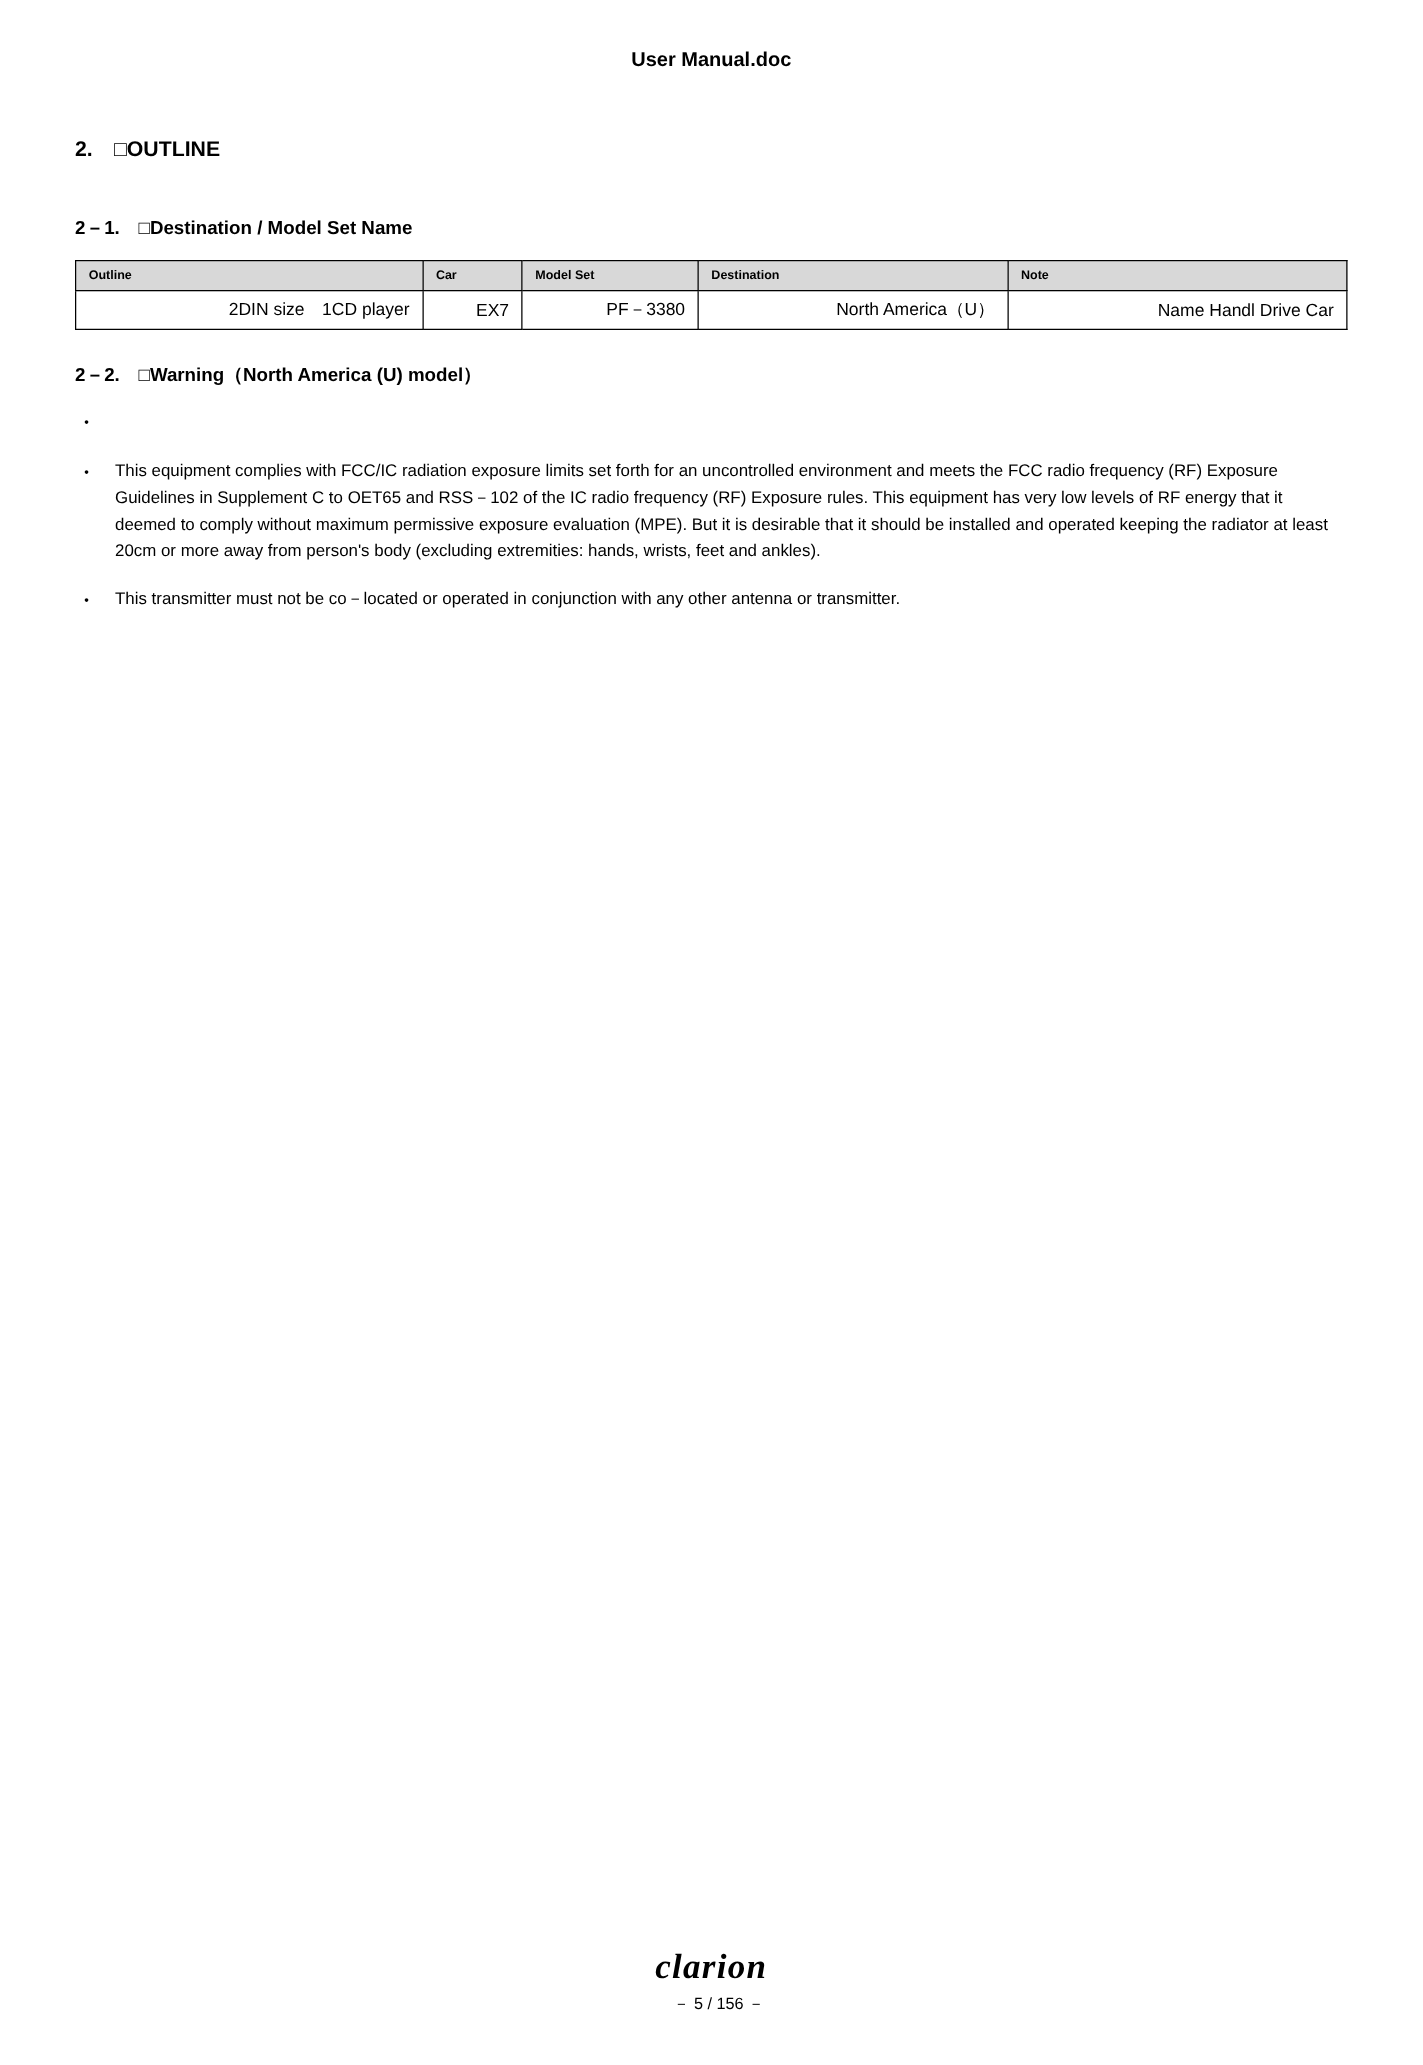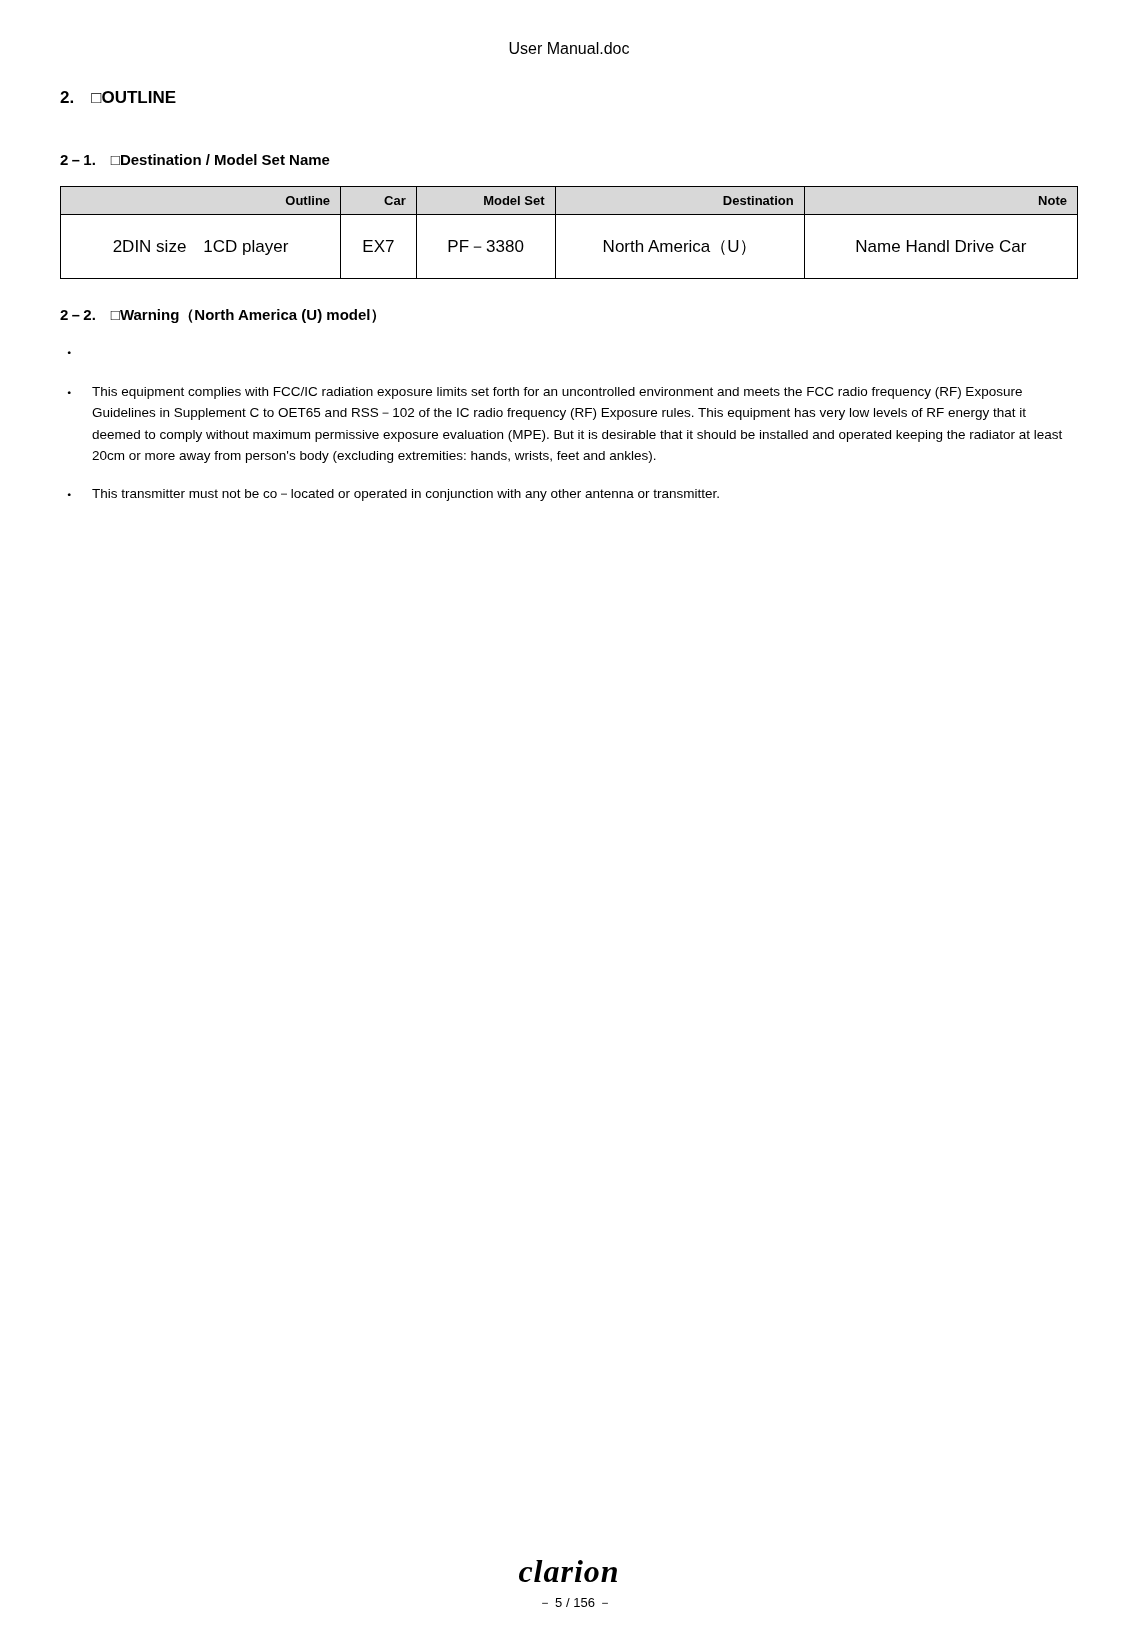--- a/index.html
+++ b/index.html
@@ -20,23 +20,23 @@
 
     .page-container {
       width: 1138px;
       min-height: 1652px;
       padding: 40px 60px 80px 60px;
       position: relative;
     }
 
     .page-title {
       text-align: center;
-      font-weight: normal;
+      font-weight: bold;
       font-size: 16px;
-      margin-bottom: 28px;
+      margin-bottom: 50px;
     }
 
     .section-heading {
       font-size: 17px;
       font-weight: bold;
       margin-bottom: 30px;
       display: flex;
       align-items: center;
       gap: 8px;
     }
@@ -64,30 +64,30 @@
       margin-bottom: 10px;
     }
 
     table thead tr {
       background-color: #d8d8d8;
     }
 
     table th {
       border: 1px solid #000;
       padding: 6px 10px;
-      text-align: right;
-      font-weight: bold;
-      font-size: 13px;
+      text-align: left;
+      font-weight: bold;
+      font-size: 10px;
     }
 
     table td {
       border: 1px solid #000;
-      padding: 20px 10px;
-      text-align: center;
-      font-size: 17px;
+      padding: 6px 10px;
+      text-align: right;
+      font-size: 14px;
     }
 
     .section-2-2 {
       margin-bottom: 40px;
     }
 
     .bullet-list {
       list-style: none;
       padding: 0;
       margin: 0;
@@ -115,21 +115,21 @@
 
     .footer {
       position: absolute;
       bottom: 40px;
       left: 0;
       right: 0;
       text-align: center;
     }
 
     .footer-brand {
-      font-size: 32px;
+      font-size: 28px;
       font-weight: bold;
       font-style: italic;
       letter-spacing: 1px;
       margin-bottom: 4px;
       font-family: Georgia, serif;
     }
 
     .footer-page {
       font-size: 13px;
       color: #000;

